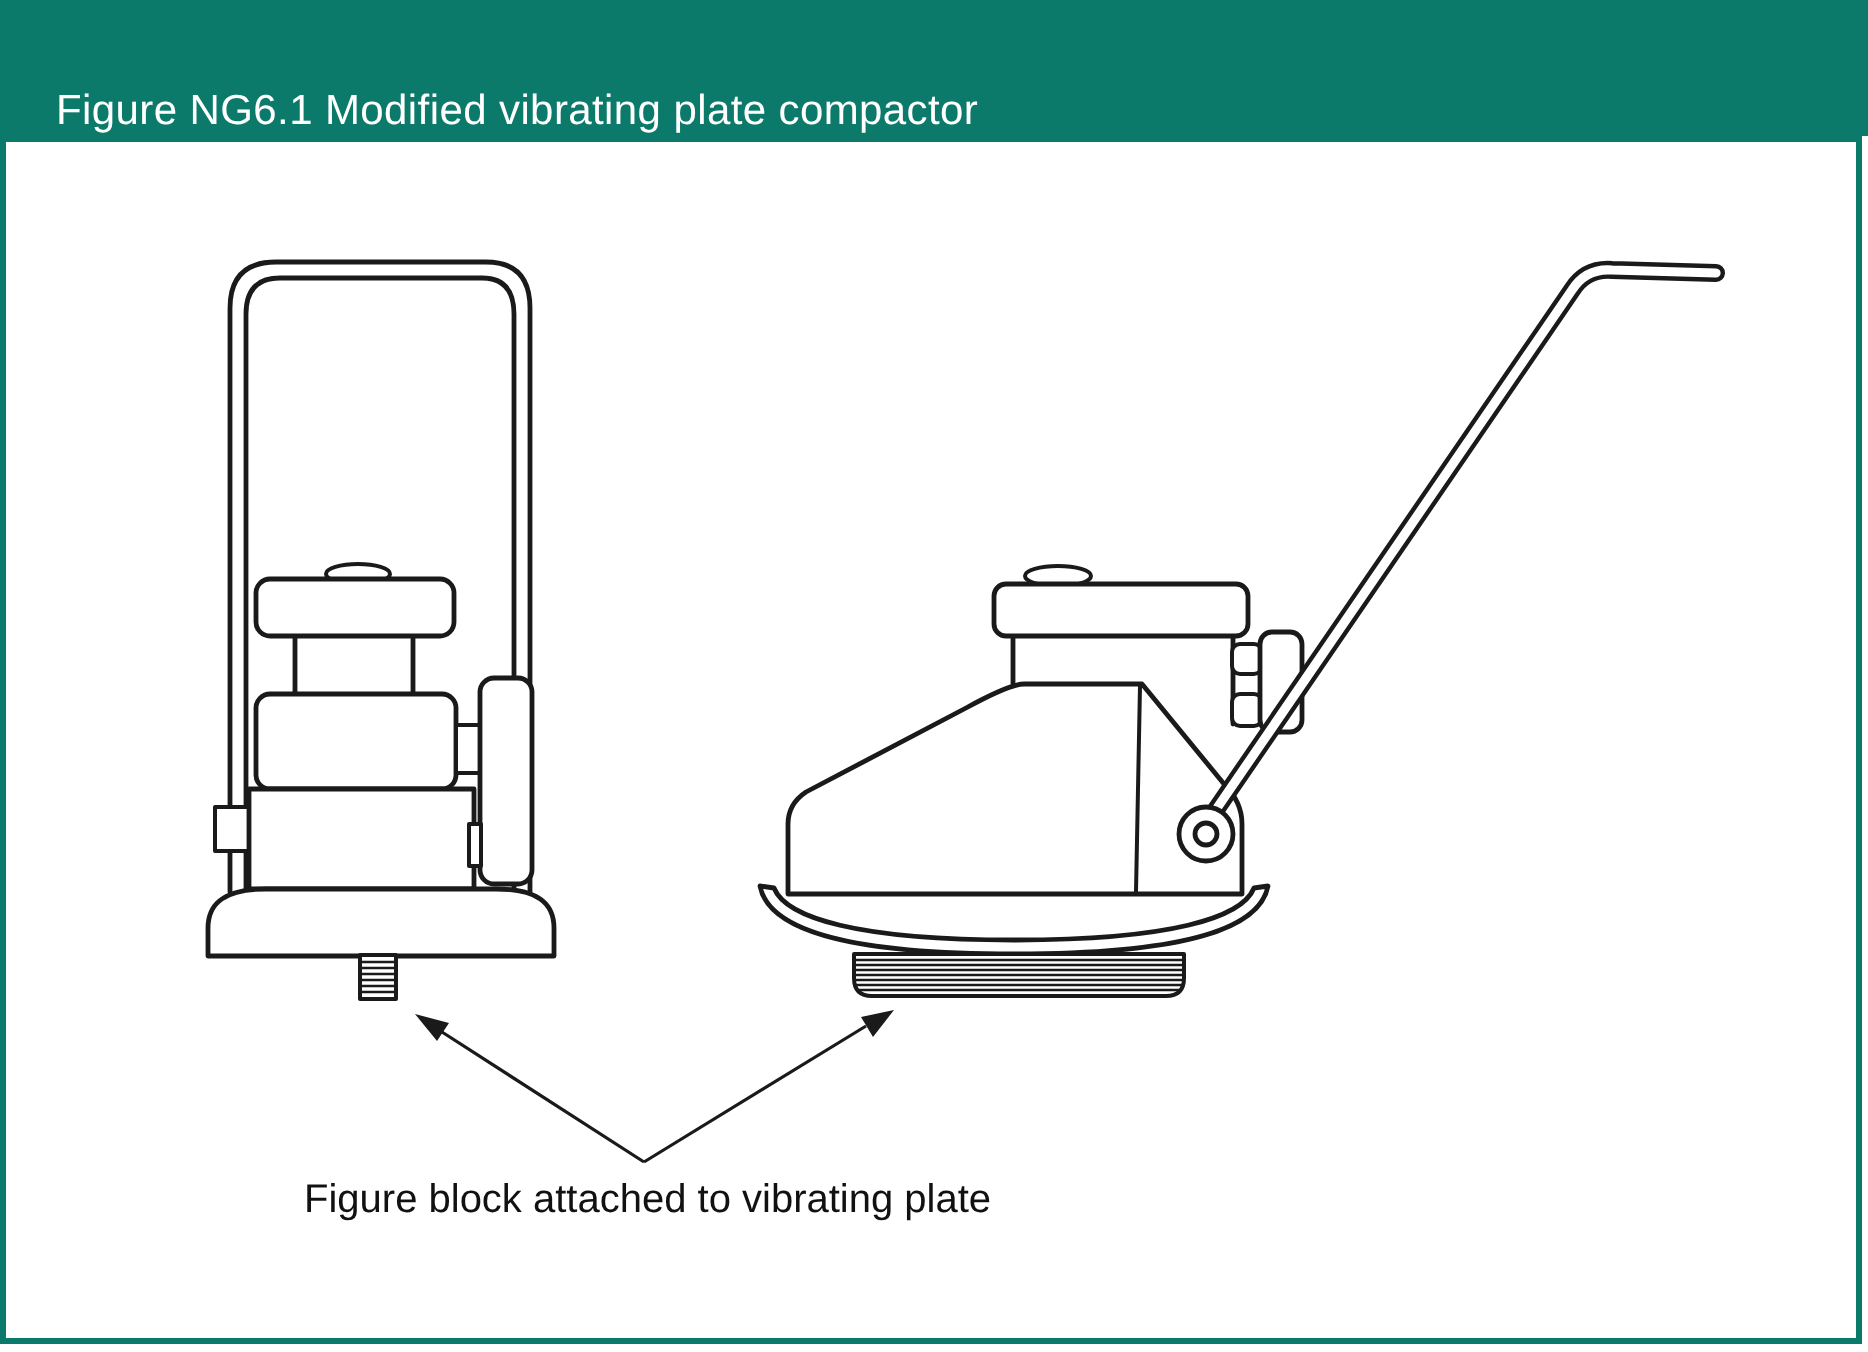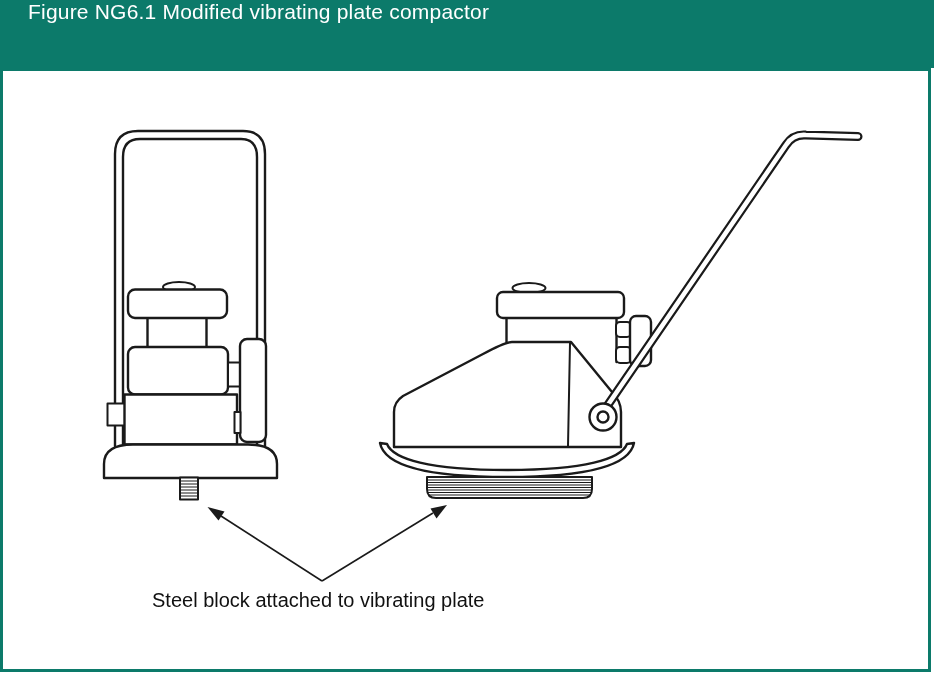--- a/index.html
+++ b/index.html
@@ -18,21 +18,21 @@
     background:var(--background);
     overflow:hidden;
   }
   .figure-header{
     position:absolute;
     left:0; top:0;
     width:934px;
     height:68px;
     background:var(--header-bg);
     display:flex;
-    align-items:flex-start;
+    align-items:flex-end;
     box-sizing:border-box;
     padding-left:28px;
   }
   .figure-title{
     color:var(--header-text);
     font-size:21px;
     letter-spacing:0.2px;
     white-space:nowrap;
   }
   .canvas-border{
@@ -140,15 +140,15 @@
     </g>
 
     <g>
       <path class="arrow-line" d="M 322,581 L 221,516"></path>
       <polygon class="arrow-head" points="207.5,507 224.5,511.5 218.5,520.5"></polygon>
       <path class="arrow-line" d="M 322,581 L 433,513"></path>
       <polygon class="arrow-head" points="447,505 436.5,518.5 430.5,508.5"></polygon>
     </g>
   </svg>
 
-  <div class="annotation-label">Steel block attached to vibrating plate</div>
+  <div class="annotation-label">Figure block attached to vibrating plate</div>
 
 </div>
 
 </body></html>

